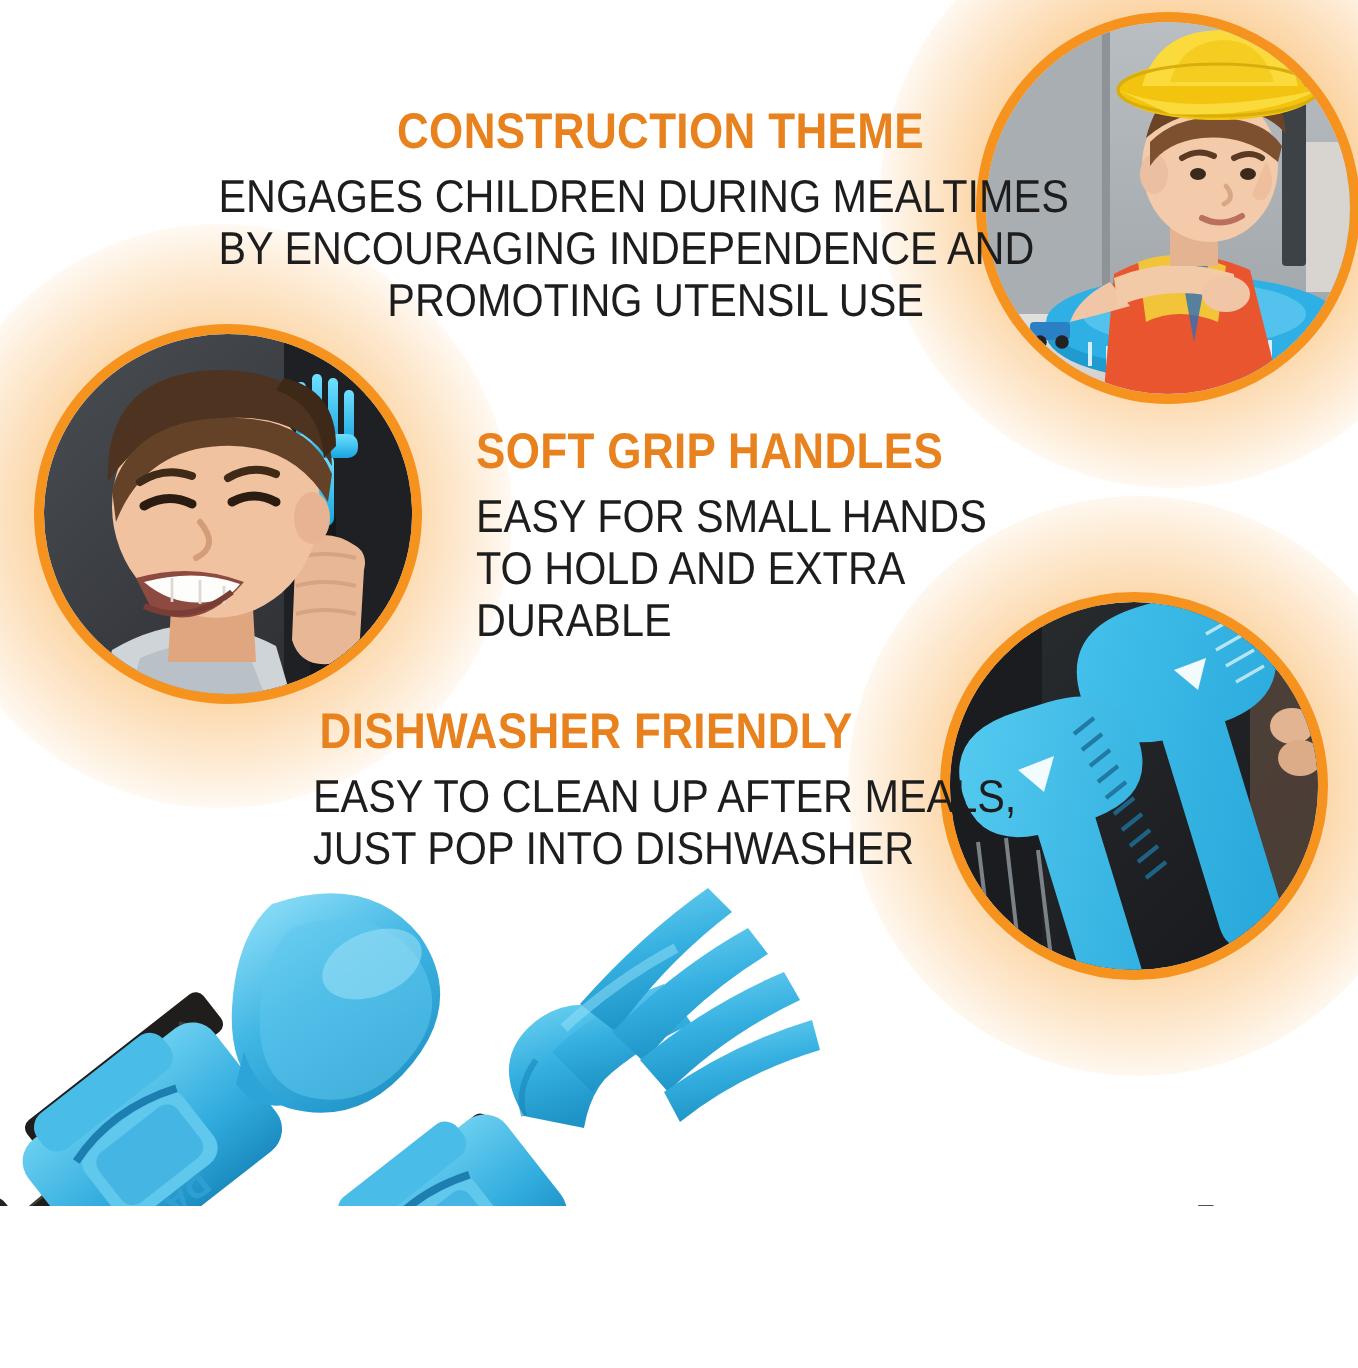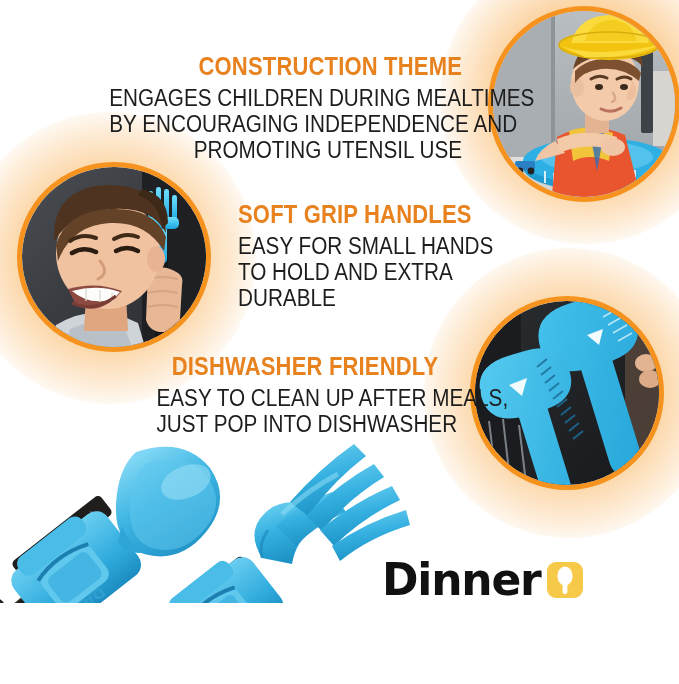--- a/index.html
+++ b/index.html
@@ -20,24 +20,24 @@
   .feat-title{color:#E8821E;font-weight:700;letter-spacing:.2px;
        font-family:"Liberation Sans Narrow","Liberation Sans",sans-serif;
        transform:scaleX(.88);white-space:nowrap;}
   .feat-body{color:#1d1d1d;font-weight:400;line-height:1.12;
        font-family:"Liberation Sans Narrow","Liberation Sans",sans-serif;
        transform:scaleX(.9);}
   .feat-body div{white-space:nowrap;}
   #f1{left:70px;top:52px;text-align:right;width:392px;}
   #f1 .feat-title{font-size:25px;transform-origin:100% 50%;}
   #f1 .feat-body{font-size:23px;margin-top:5px;transform-origin:100% 50%;}
-  #f2{left:238px;top:200px;text-align:left;width:250px;}
+  #f2{left:238px;top:212px;text-align:left;width:250px;}
   #f2 .feat-title{font-size:25px;transform-origin:0 50%;}
   #f2 .feat-body{font-size:23px;margin-top:5px;transform-origin:0 50%;}
-  #f3{left:140px;top:352px;text-align:center;width:330px;}
+  #f3{left:140px;top:352px;width:330px;}
   #f3 .feat-title{font-size:25px;transform-origin:50% 50%;}
   #f3 .feat-body{font-size:23px;margin-top:5px;transform-origin:50% 50%;}
 
   
   #logo{position:absolute;left:382px;top:558px;width:288px;height:100px;}
   .logo-row{position:absolute;display:flex;align-items:center;}
   .logo-word{font-family:"DejaVu Sans","Liberation Sans",sans-serif;
        font-weight:700;color:#111;letter-spacing:-1.2px;font-size:44px;line-height:1;}
   .tile{width:36px;height:36px;border-radius:9px;background:#F7C948;
        position:relative;display:inline-block;}
@@ -392,29 +392,20 @@
           <path d="M330 100 q34 -28 72 -44 l8 14 q-38 18 -66 46 Z"></path>
           <path d="M342 116 q34 -24 74 -36 l4 15 q-40 12 -70 36 Z"></path>
         </g>
         <path d="M292 84 q26 -24 56 -40" stroke="#95E2F8" stroke-width="5" fill="none" opacity=".5"></path>
         <path d="M278 100 q-10 14 -6 28" stroke="#1A86B8" stroke-width="3" fill="none" opacity=".6"></path>
       </g>
     </svg>
   </div>
 
   <div id="logo">
-    <div class="logo-row" style="left:0;top:0;">
-      <span class="logo-word">Dinner</span>
-      <span class="tile" style="margin-left:6px;">
-        <svg viewBox="0 0 36 36" width="36" height="36">
-          <ellipse cx="18" cy="14" rx="7.6" ry="9.6" fill="#ffffff"></ellipse>
-          <rect x="15.6" y="20" width="4.8" height="12" rx="2.2" fill="#ffffff"></rect>
-        </svg>
-      </span>
-    </div>
     <div class="logo-row" style="left:92px;top:42px;font-style:italic;">
       <span class="tile">
         <svg viewBox="0 0 36 36" width="36" height="36">
           <rect x="10.4" y="6" width="2.4" height="11" rx="1.1" fill="#ffffff"></rect>
           <rect x="15" y="6" width="2.4" height="11" rx="1.1" fill="#ffffff"></rect>
           <rect x="19.6" y="6" width="2.4" height="11" rx="1.1" fill="#ffffff"></rect>
           <rect x="24.2" y="6" width="2.4" height="11" rx="1.1" fill="#ffffff"></rect>
           <rect x="10.4" y="14.4" width="16.2" height="4" rx="1.8" fill="#ffffff"></rect>
           <rect x="16.2" y="17" width="4" height="14" rx="1.8" fill="#ffffff"></rect>
         </svg>

